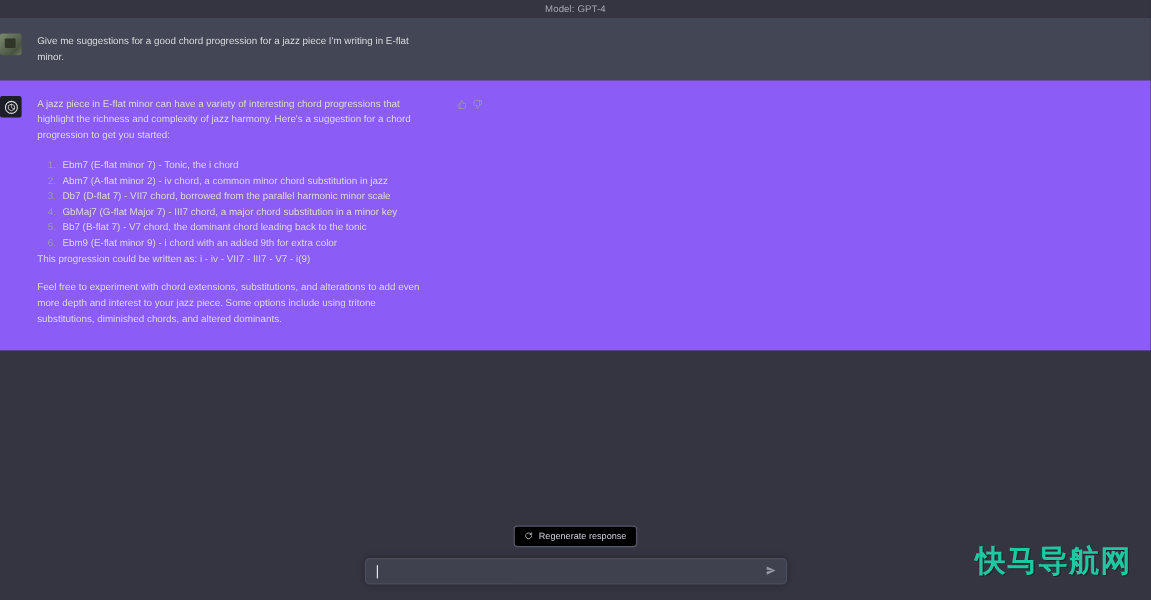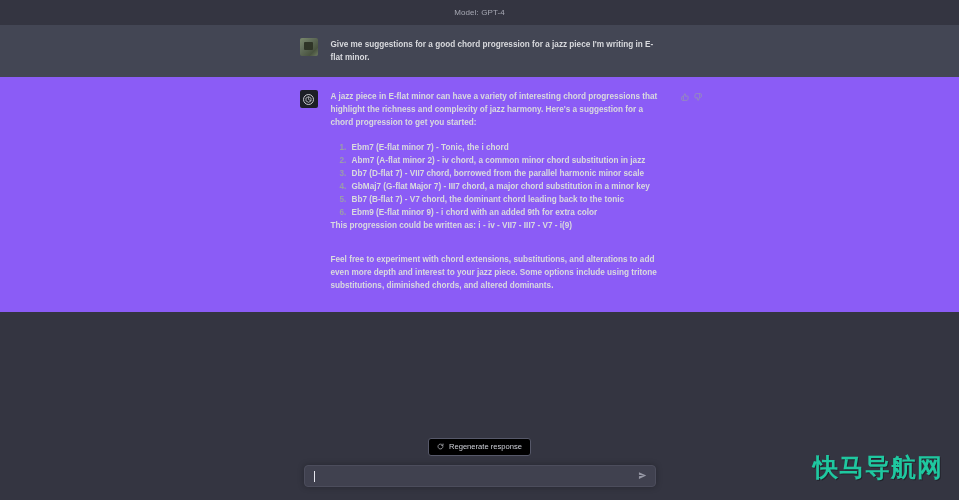--- a/index.html
+++ b/index.html
@@ -11,40 +11,38 @@
     width: 959px;
     height: 500px;
     overflow: hidden;
     font-family: "Liberation Sans", sans-serif;
     color: #d1d5db;
     position: relative;
   }
 
   
   .header-band {
-    height: 25px;
+    height: 15px;
     background: #343541;
     display: flex;
     align-items: center;
     justify-content: center;
   }
   .model-pill {
     font-size: 8px;
     color: #a6a8b3;
     letter-spacing: 0.1px;
     line-height: 1;
   }
 
   
   .row {
     width: 100%;
     box-sizing: border-box;
     display: flex;
-    justify-content: center;
-    font-weight: bold;
   }
   .row-user {
     background: #434654;
     padding: 13px 0 13px 0;
     min-height: 31px;
   }
   .row-assistant {
     background: #8b5cf6;
     padding: 13px 0 20px 0;
   }
@@ -86,21 +84,21 @@
   .msg-body {
     flex: 1 1 auto;
     min-width: 0;
   }
   .msg-text {
     font-size: 8.2px;
     line-height: 13px;
     color: #d9dade;
     margin: 0;
   }
-  .msg-text + .msg-text { margin-top: 21px; }
+  .msg-text + .msg-text { margin-top: 11px; }
 
   ol.chord-list {
     margin: 12px 0 0 0;
     padding-left: 18px;
     font-size: 8.2px;
     line-height: 13px;
     color: #d9dade;
   }
   ol.chord-list li {
     margin: 0;

